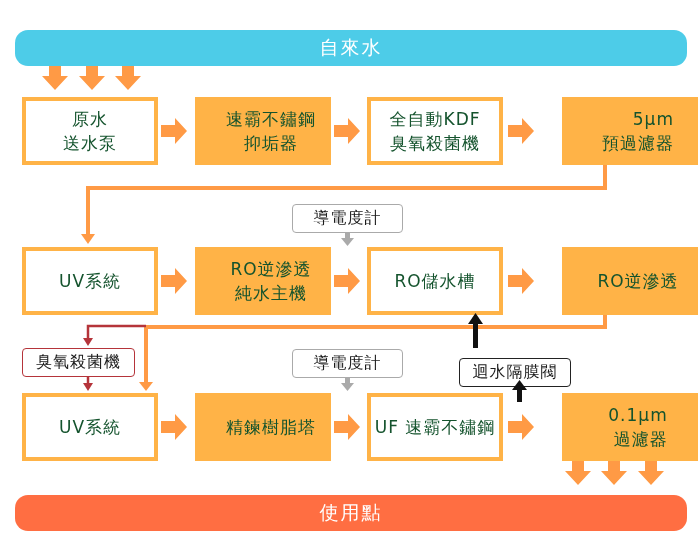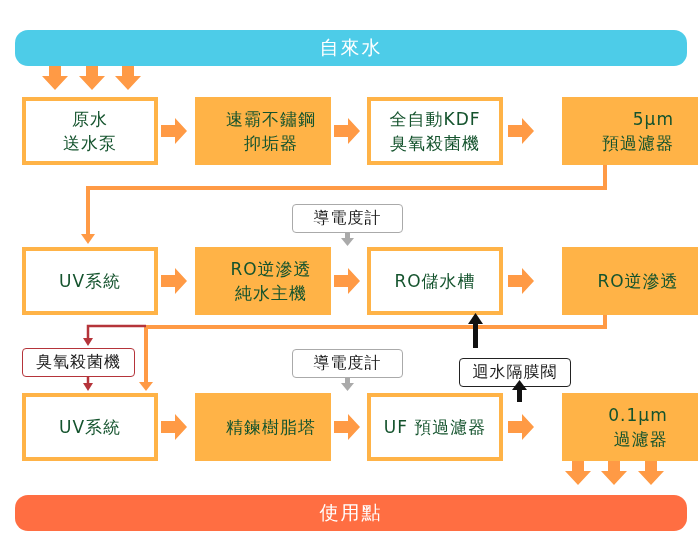--- a/index.html
+++ b/index.html
@@ -33,21 +33,21 @@
 預過濾器</div>
 
 <div class="box outline c1 r2">UV系統</div>
 <div class="box filled c2 r2">RO逆滲透
 純水主機</div>
 <div class="box outline c3 r2">RO儲水槽</div>
 <div class="box filled c4 r2">RO逆滲透</div>
 
 <div class="box outline c1 r3">UV系統</div>
 <div class="box filled c2 r3">精鍊樹脂塔</div>
-<div class="box outline c3 r3">UF 預過濾器</div>
+<div class="box outline c3 r3">UF 速霸不鏽鋼</div>
 <div class="box filled c4 r3">0.1μm
 過濾器</div>
 
 <div class="tag gray" style="left:292px; top:204px; width:111px;">導電度計</div>
 <div class="tag gray" style="left:292px; top:349px; width:111px;">導電度計</div>
 <div class="tag red" style="left:22px; top:348px; width:113px;">臭氧殺菌機</div>
 <div class="tag black" style="left:459px; top:358px; width:112px;">迴水隔膜閥</div>
 
 <div class="bar bar-bottom">使用點</div>
 

